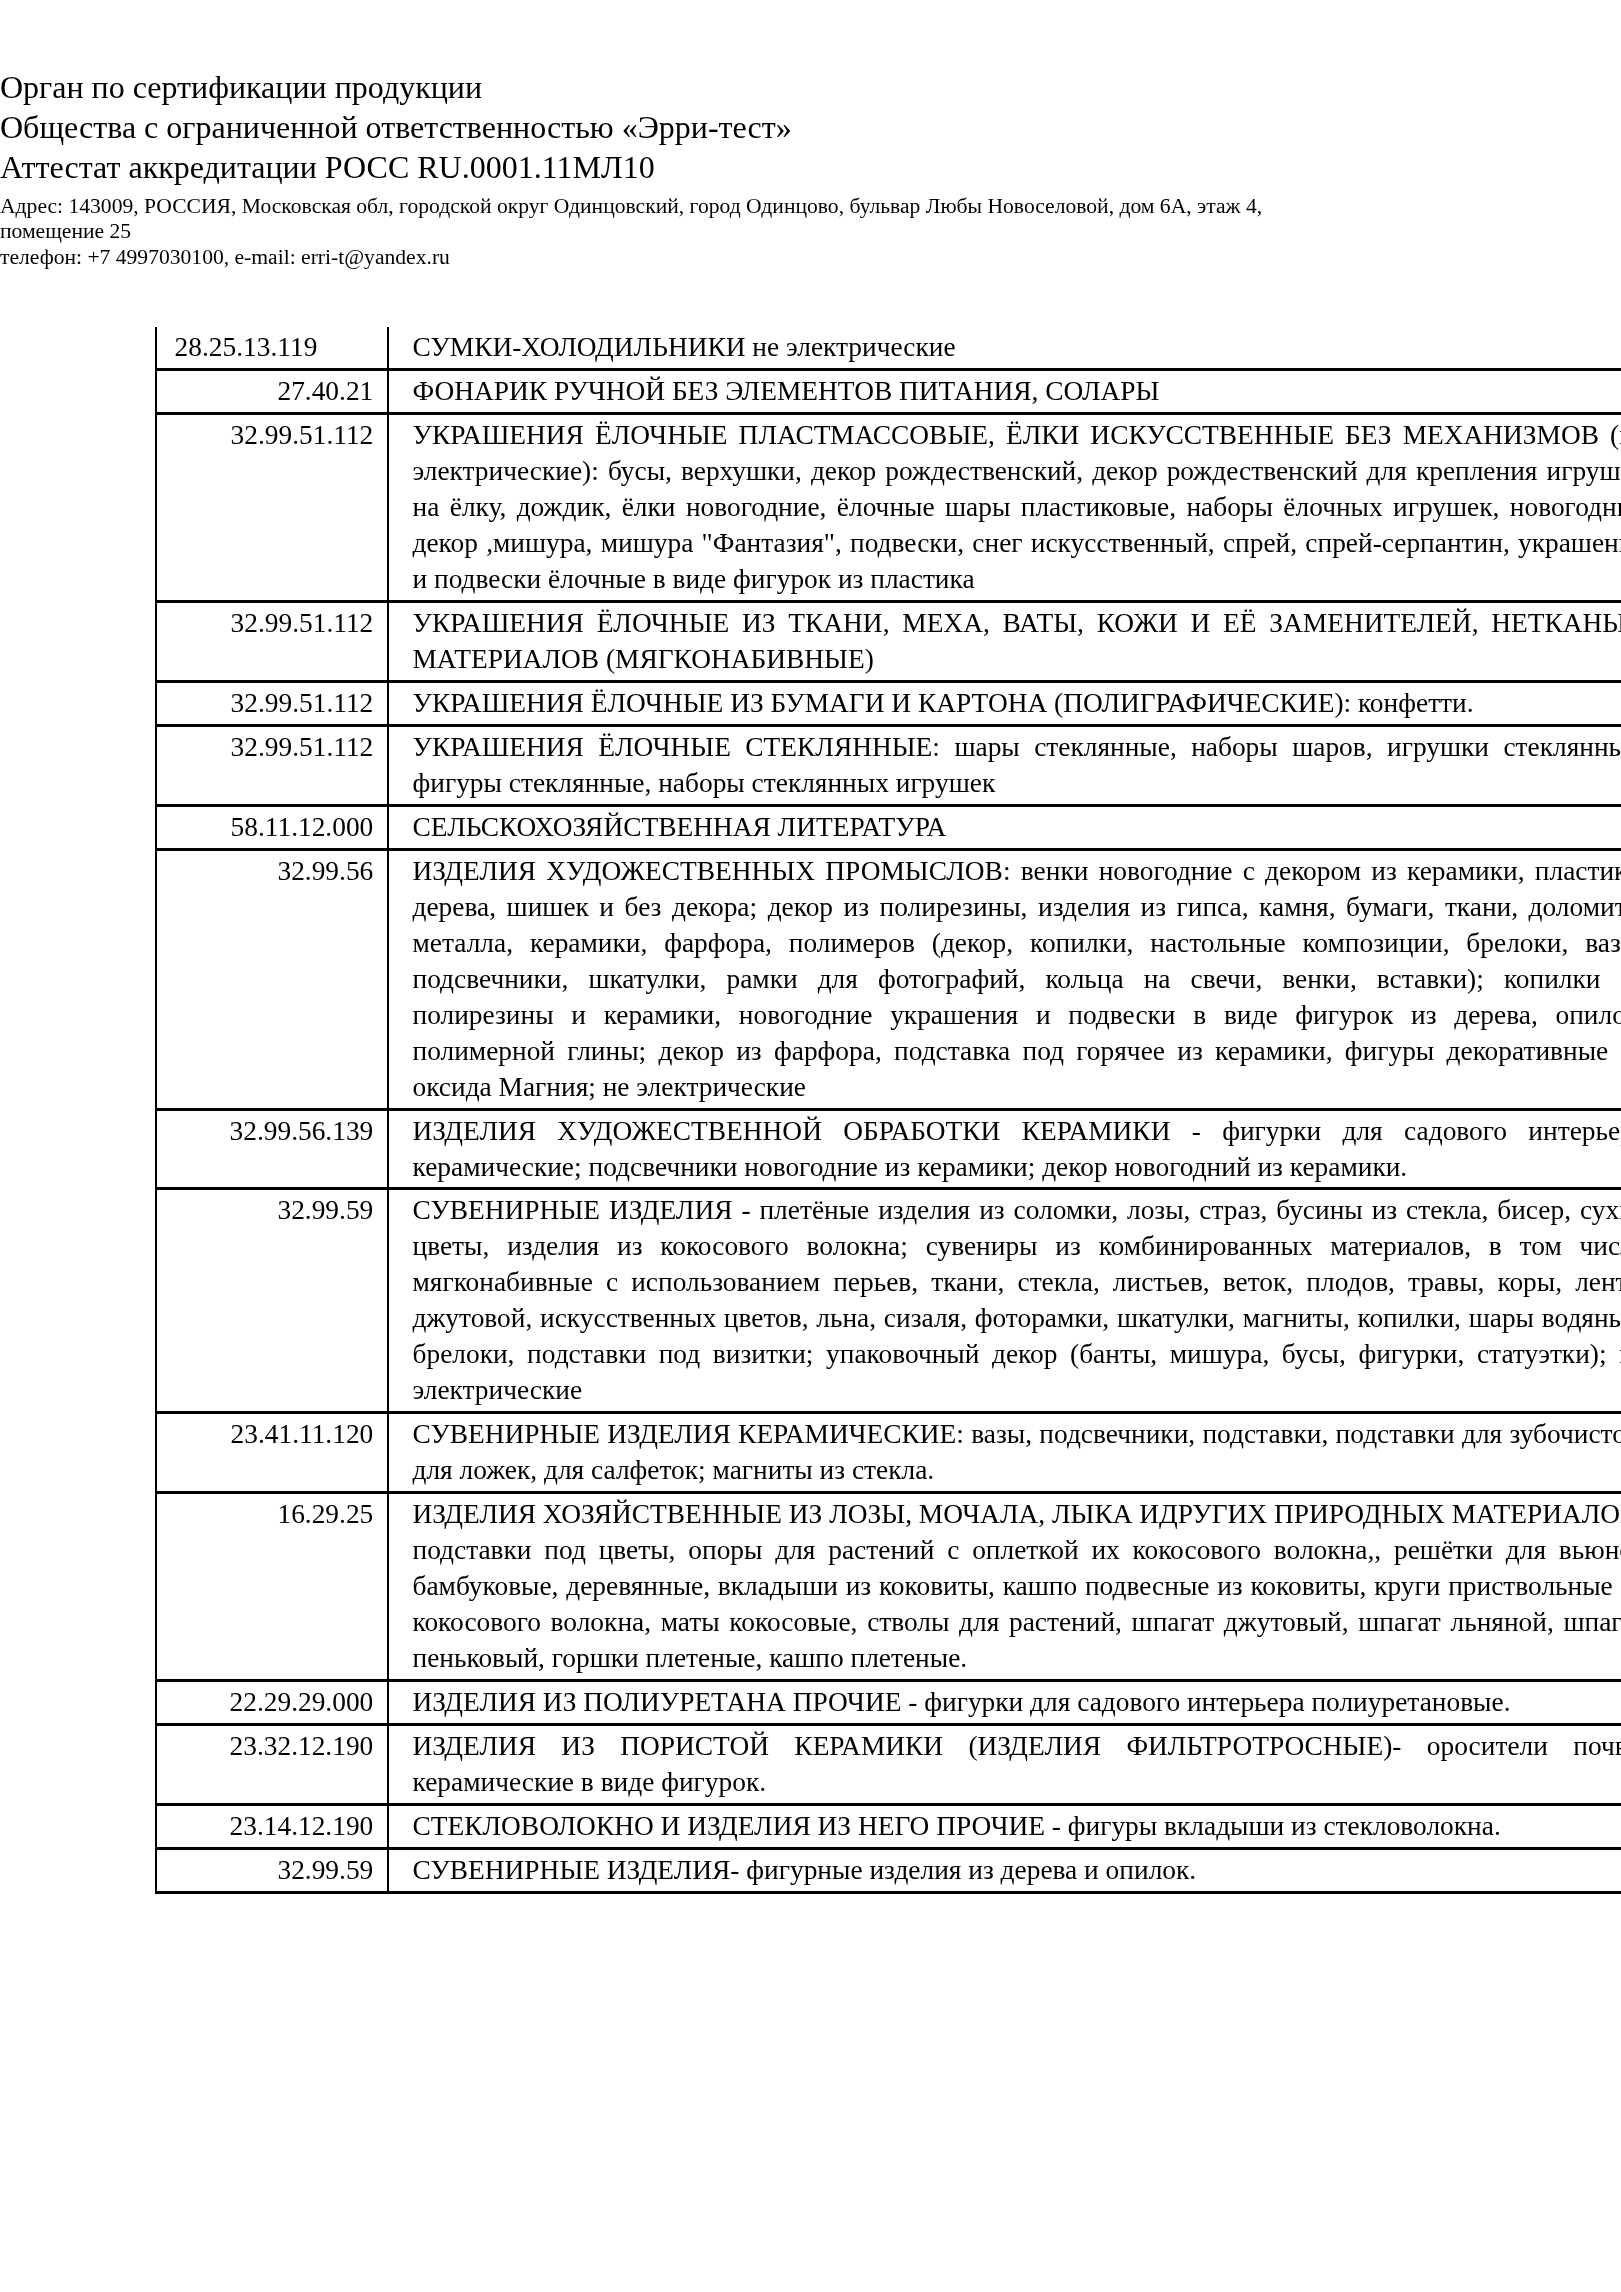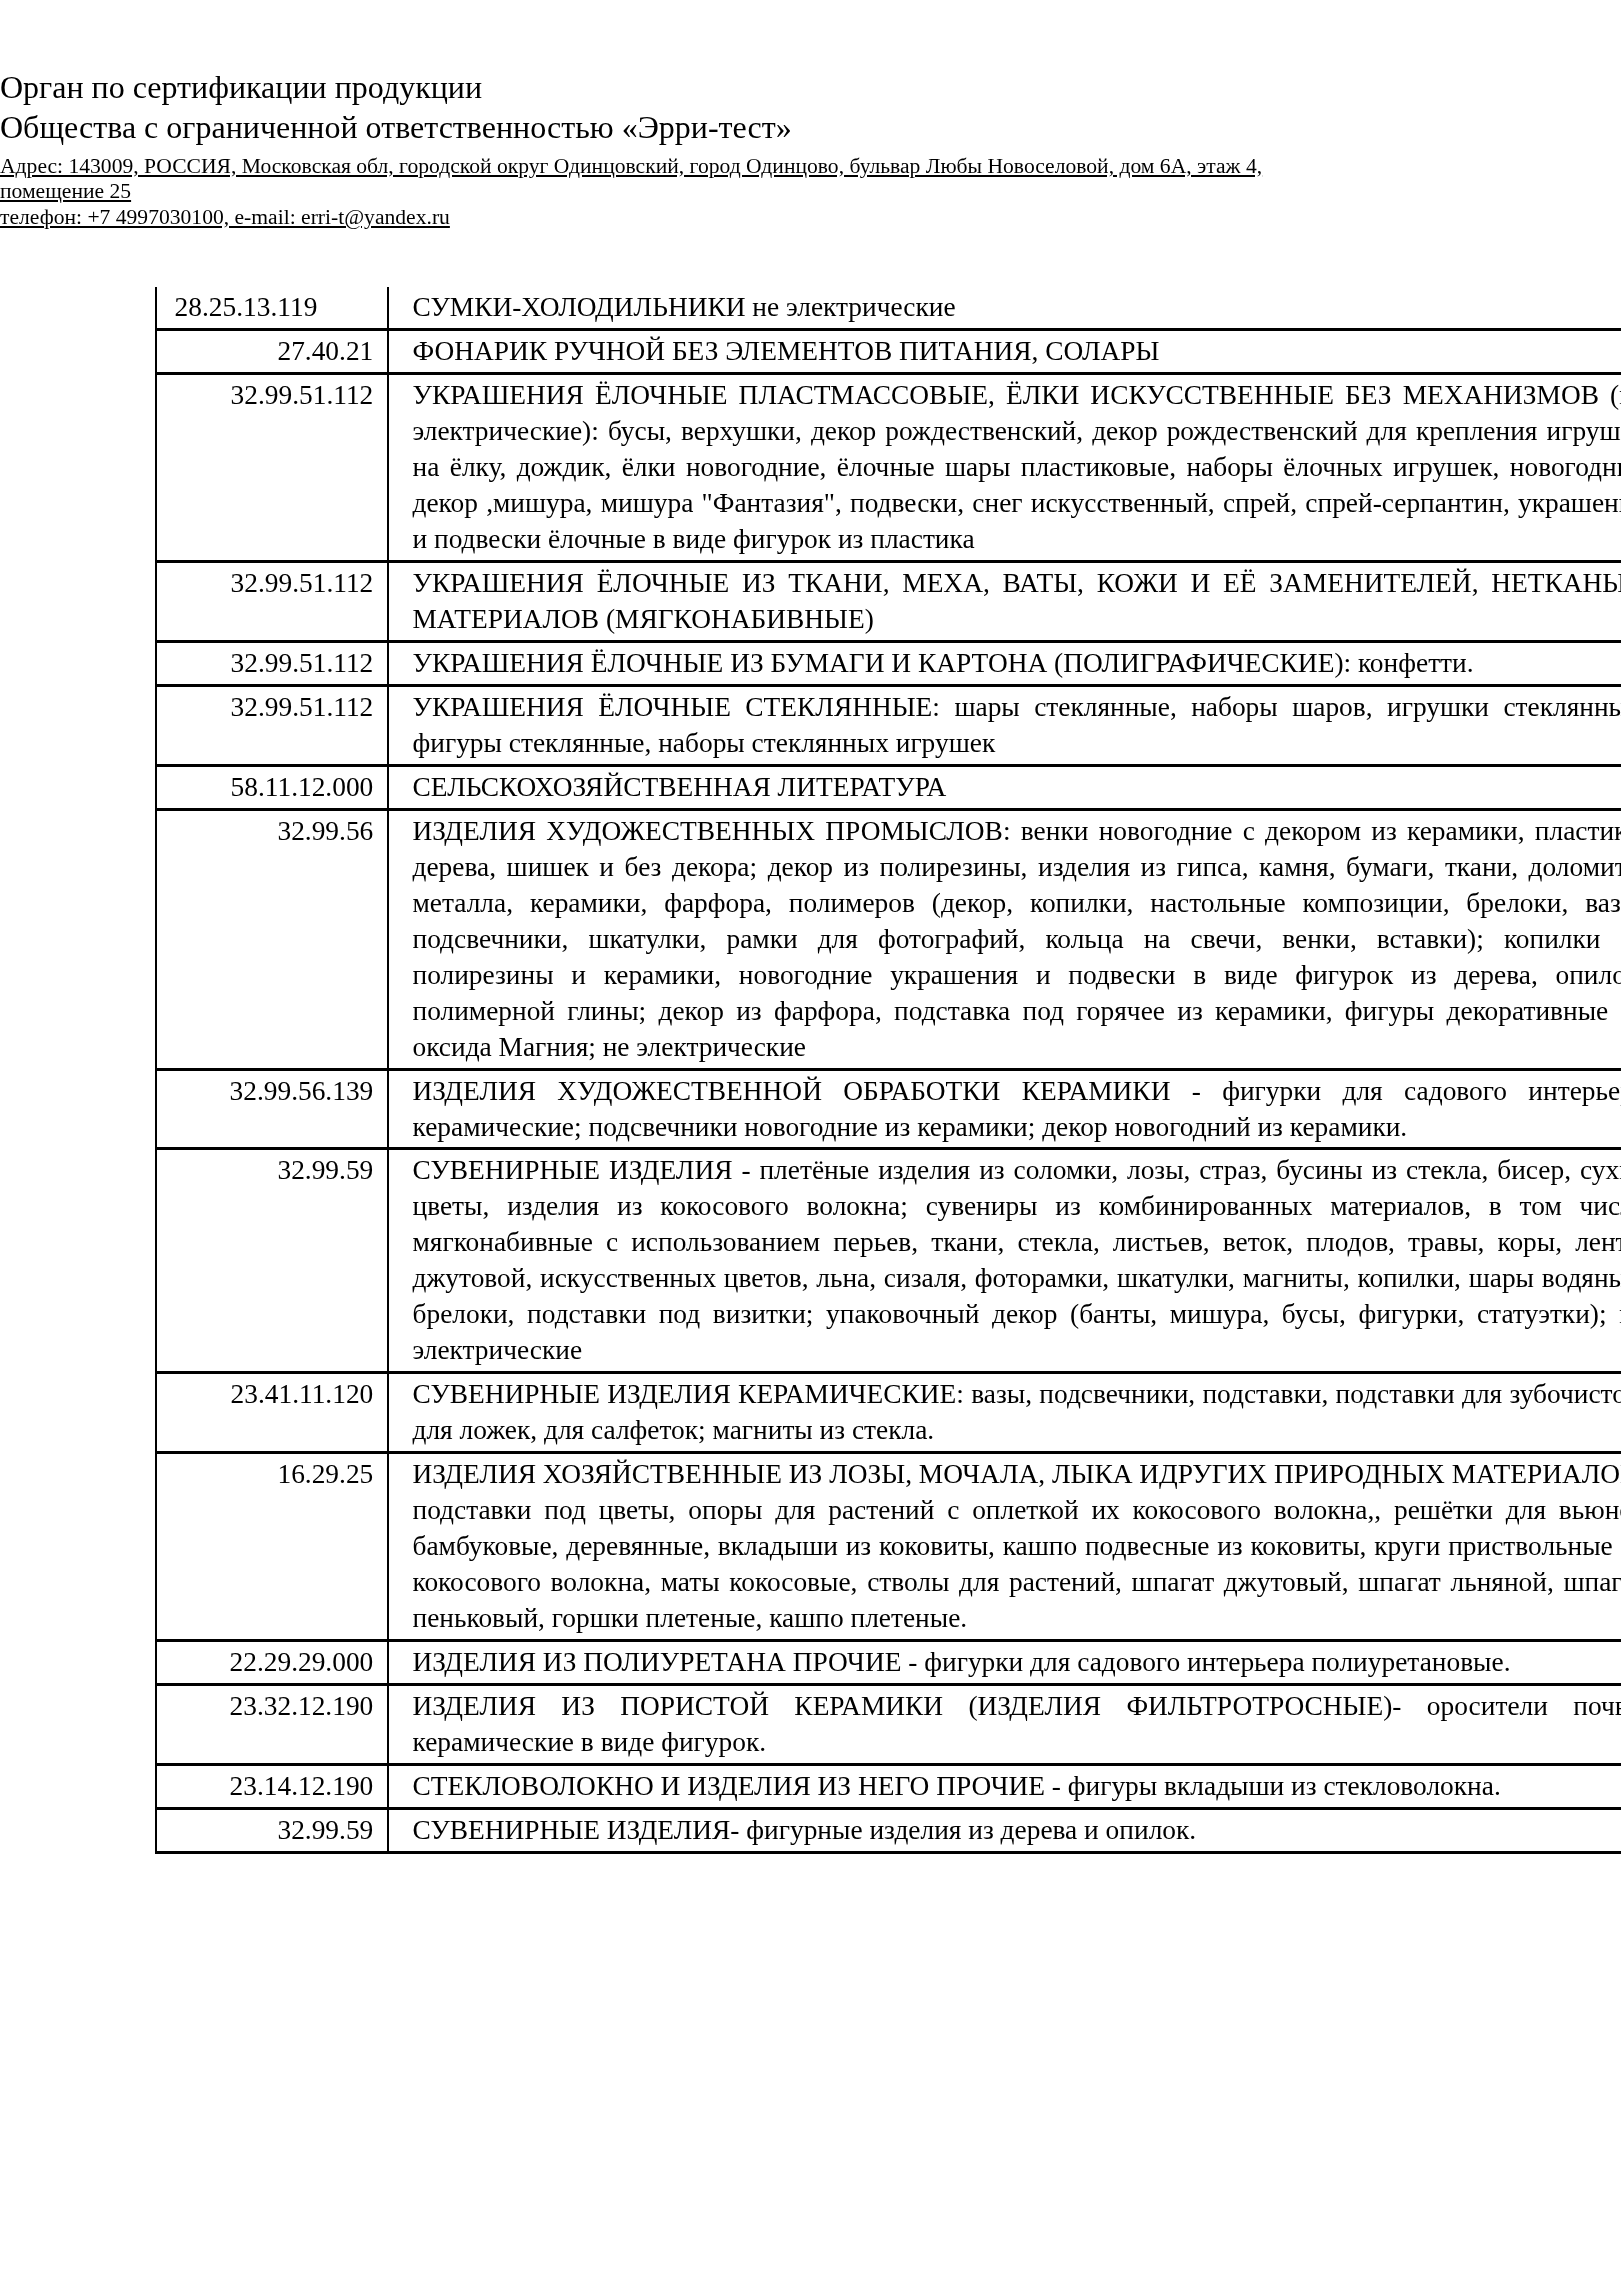--- a/index.html
+++ b/index.html
@@ -19,21 +19,20 @@
   .doc-header {
     padding-top: 67px;
   }
   .h-main {
     font-size: 32px;
     line-height: 40px;
   }
   .h-sub {
     font-size: 21.6px;
     line-height: 25.5px;
-    text-decoration: underline;
   }
   .addr-block {
     margin-top: 6.9px;
   }
   table.products {
     margin: 57px 0 0 155px;
     width: 1512px;
     border-collapse: collapse;
     table-layout: fixed;
     border-left: 2px solid #000;
@@ -63,20 +62,21 @@
   }
 </style>
 </head>
 <body>
 
 <div class="page">
 
   <div class="doc-header">
     <div class="h-main">Орган по сертификации продукции</div>
     <div class="h-main">Общества с ограниченной ответственностью «Эрри-тест»</div>
+    <div class="h-main">Аттестат аккредитации РОСС RU.0001.11МЛ10</div>
     <div class="addr-block">
       <div class="h-sub">Адрес: 143009, РОССИЯ, Московская обл, городской округ Одинцовский, город Одинцово, бульвар Любы Новоселовой, дом 6А, этаж 4,</div>
       <div class="h-sub">помещение 25</div>
       <div class="h-sub">телефон: +7 4997030100, e-mail: erri-t@yandex.ru</div>
     </div>
   </div>
 
   <table class="products">
     <colgroup>
       <col class="c-code">

